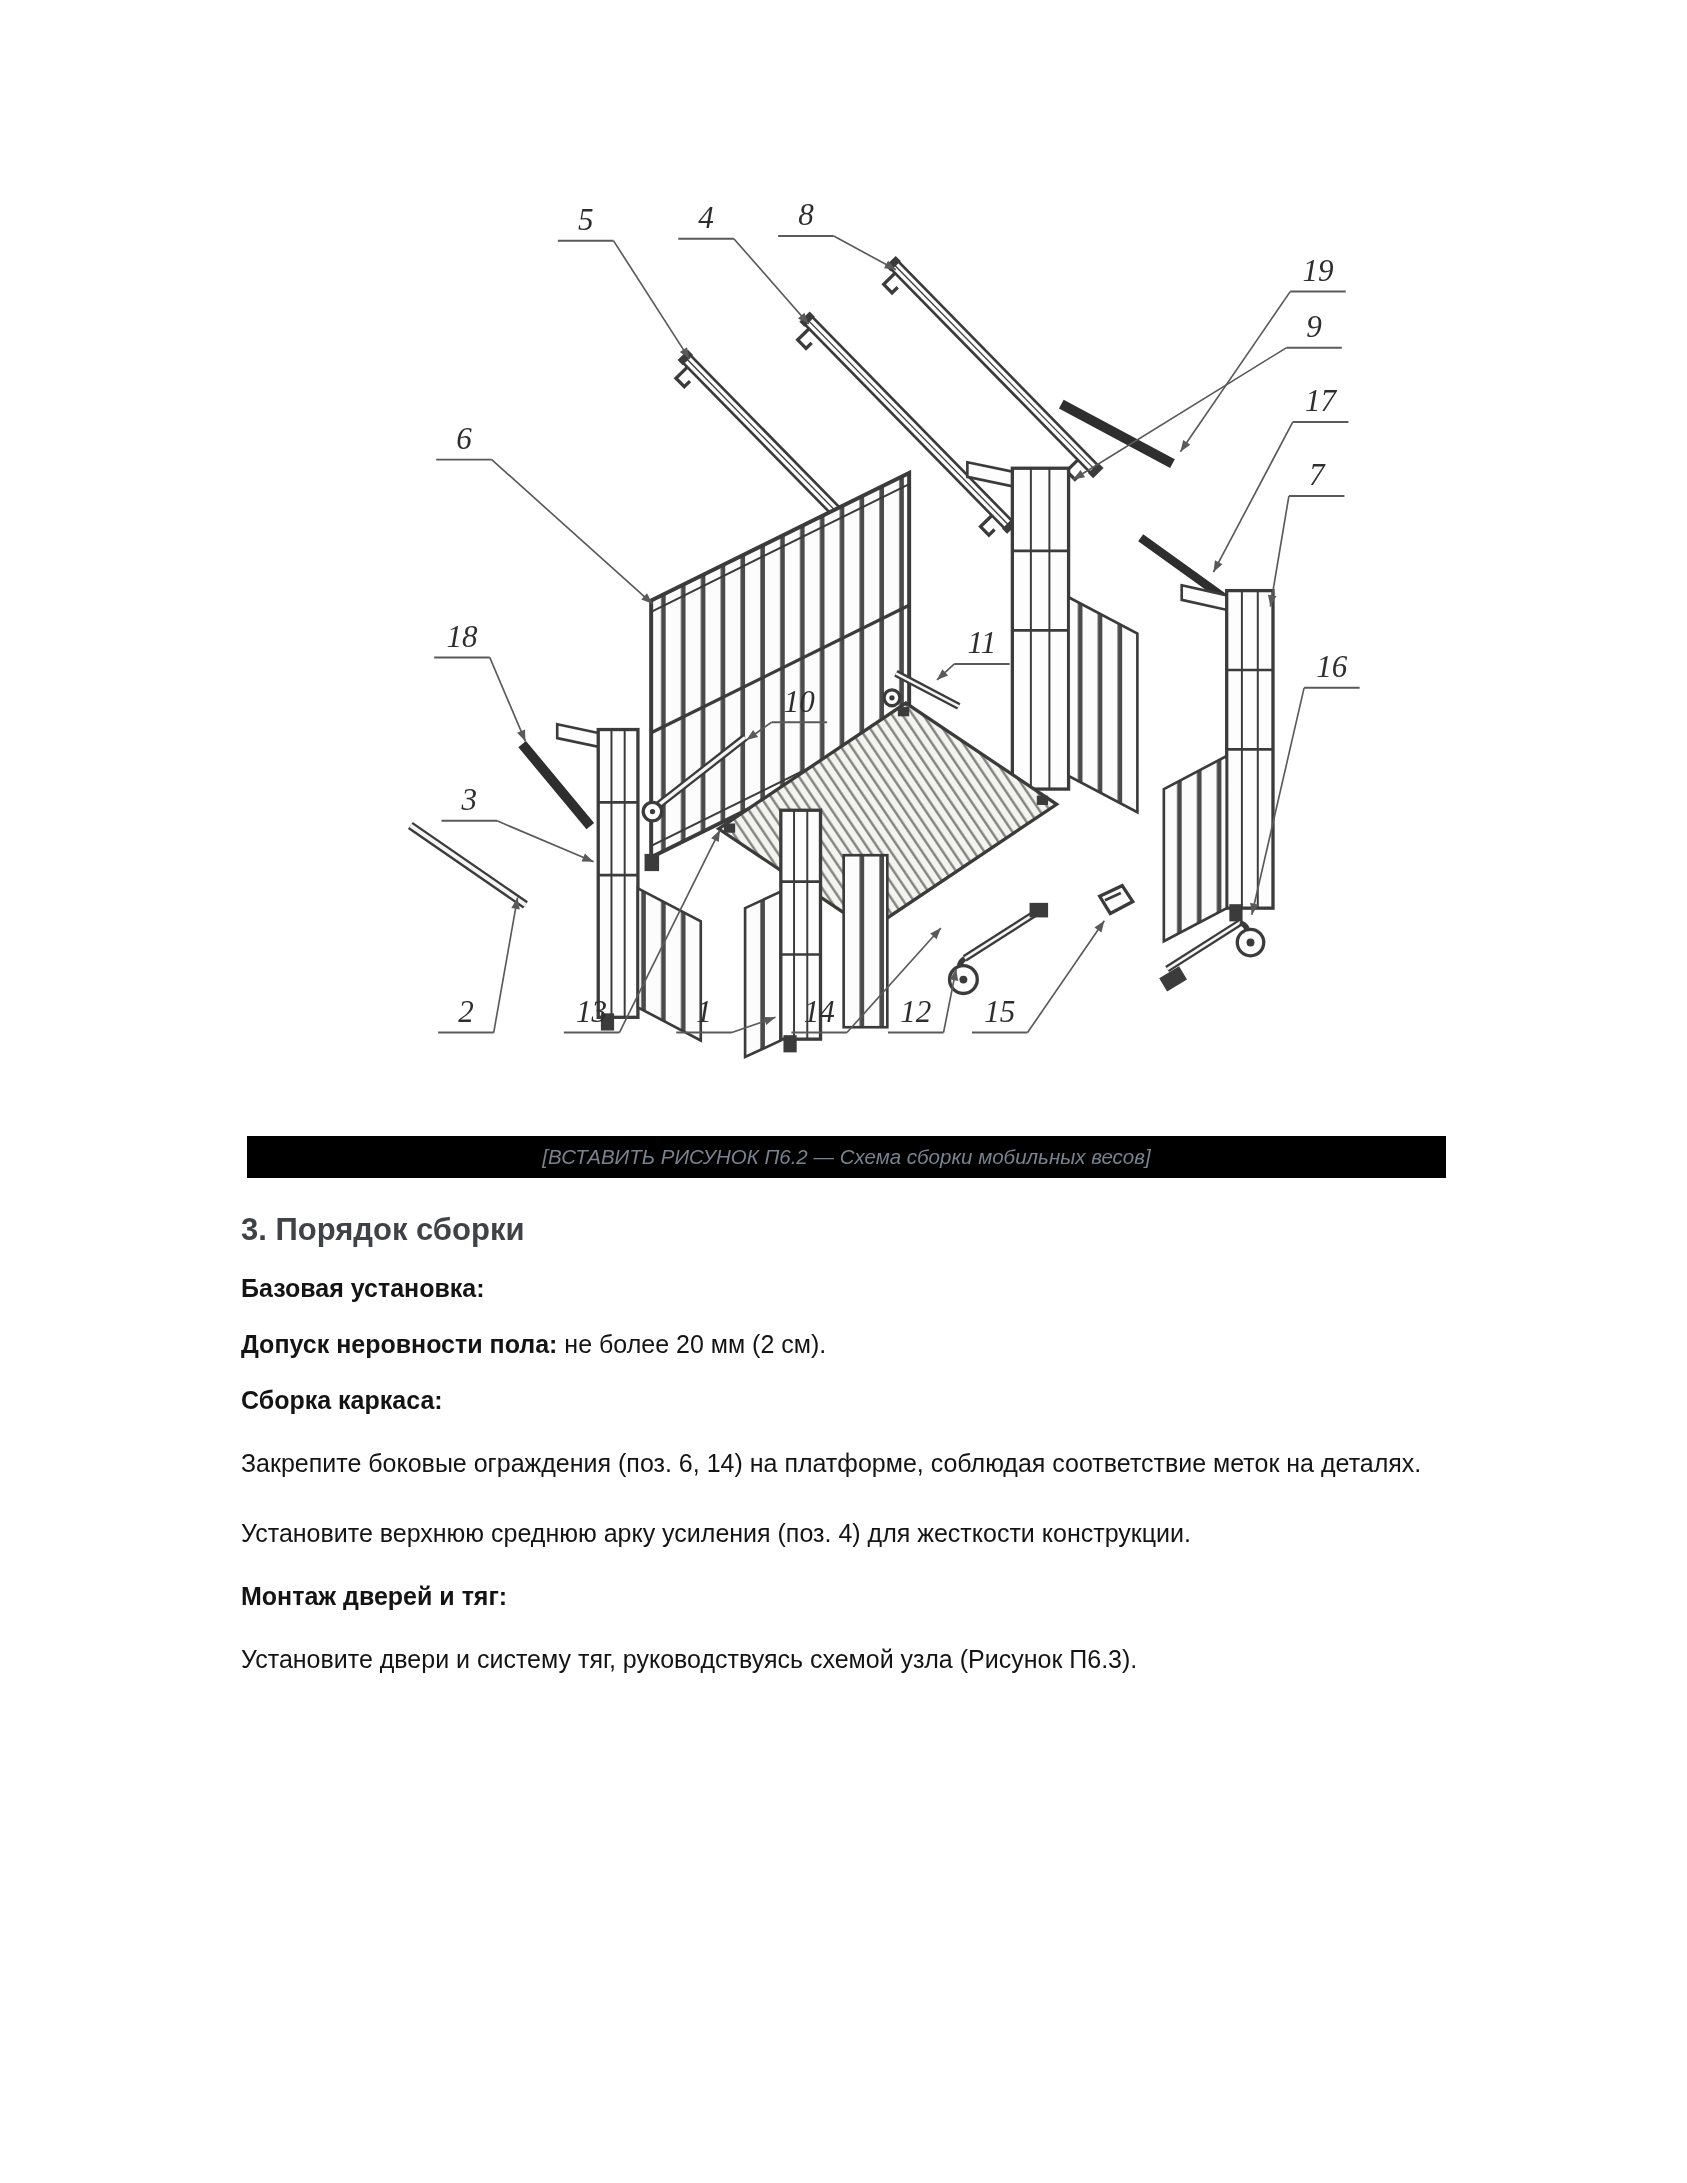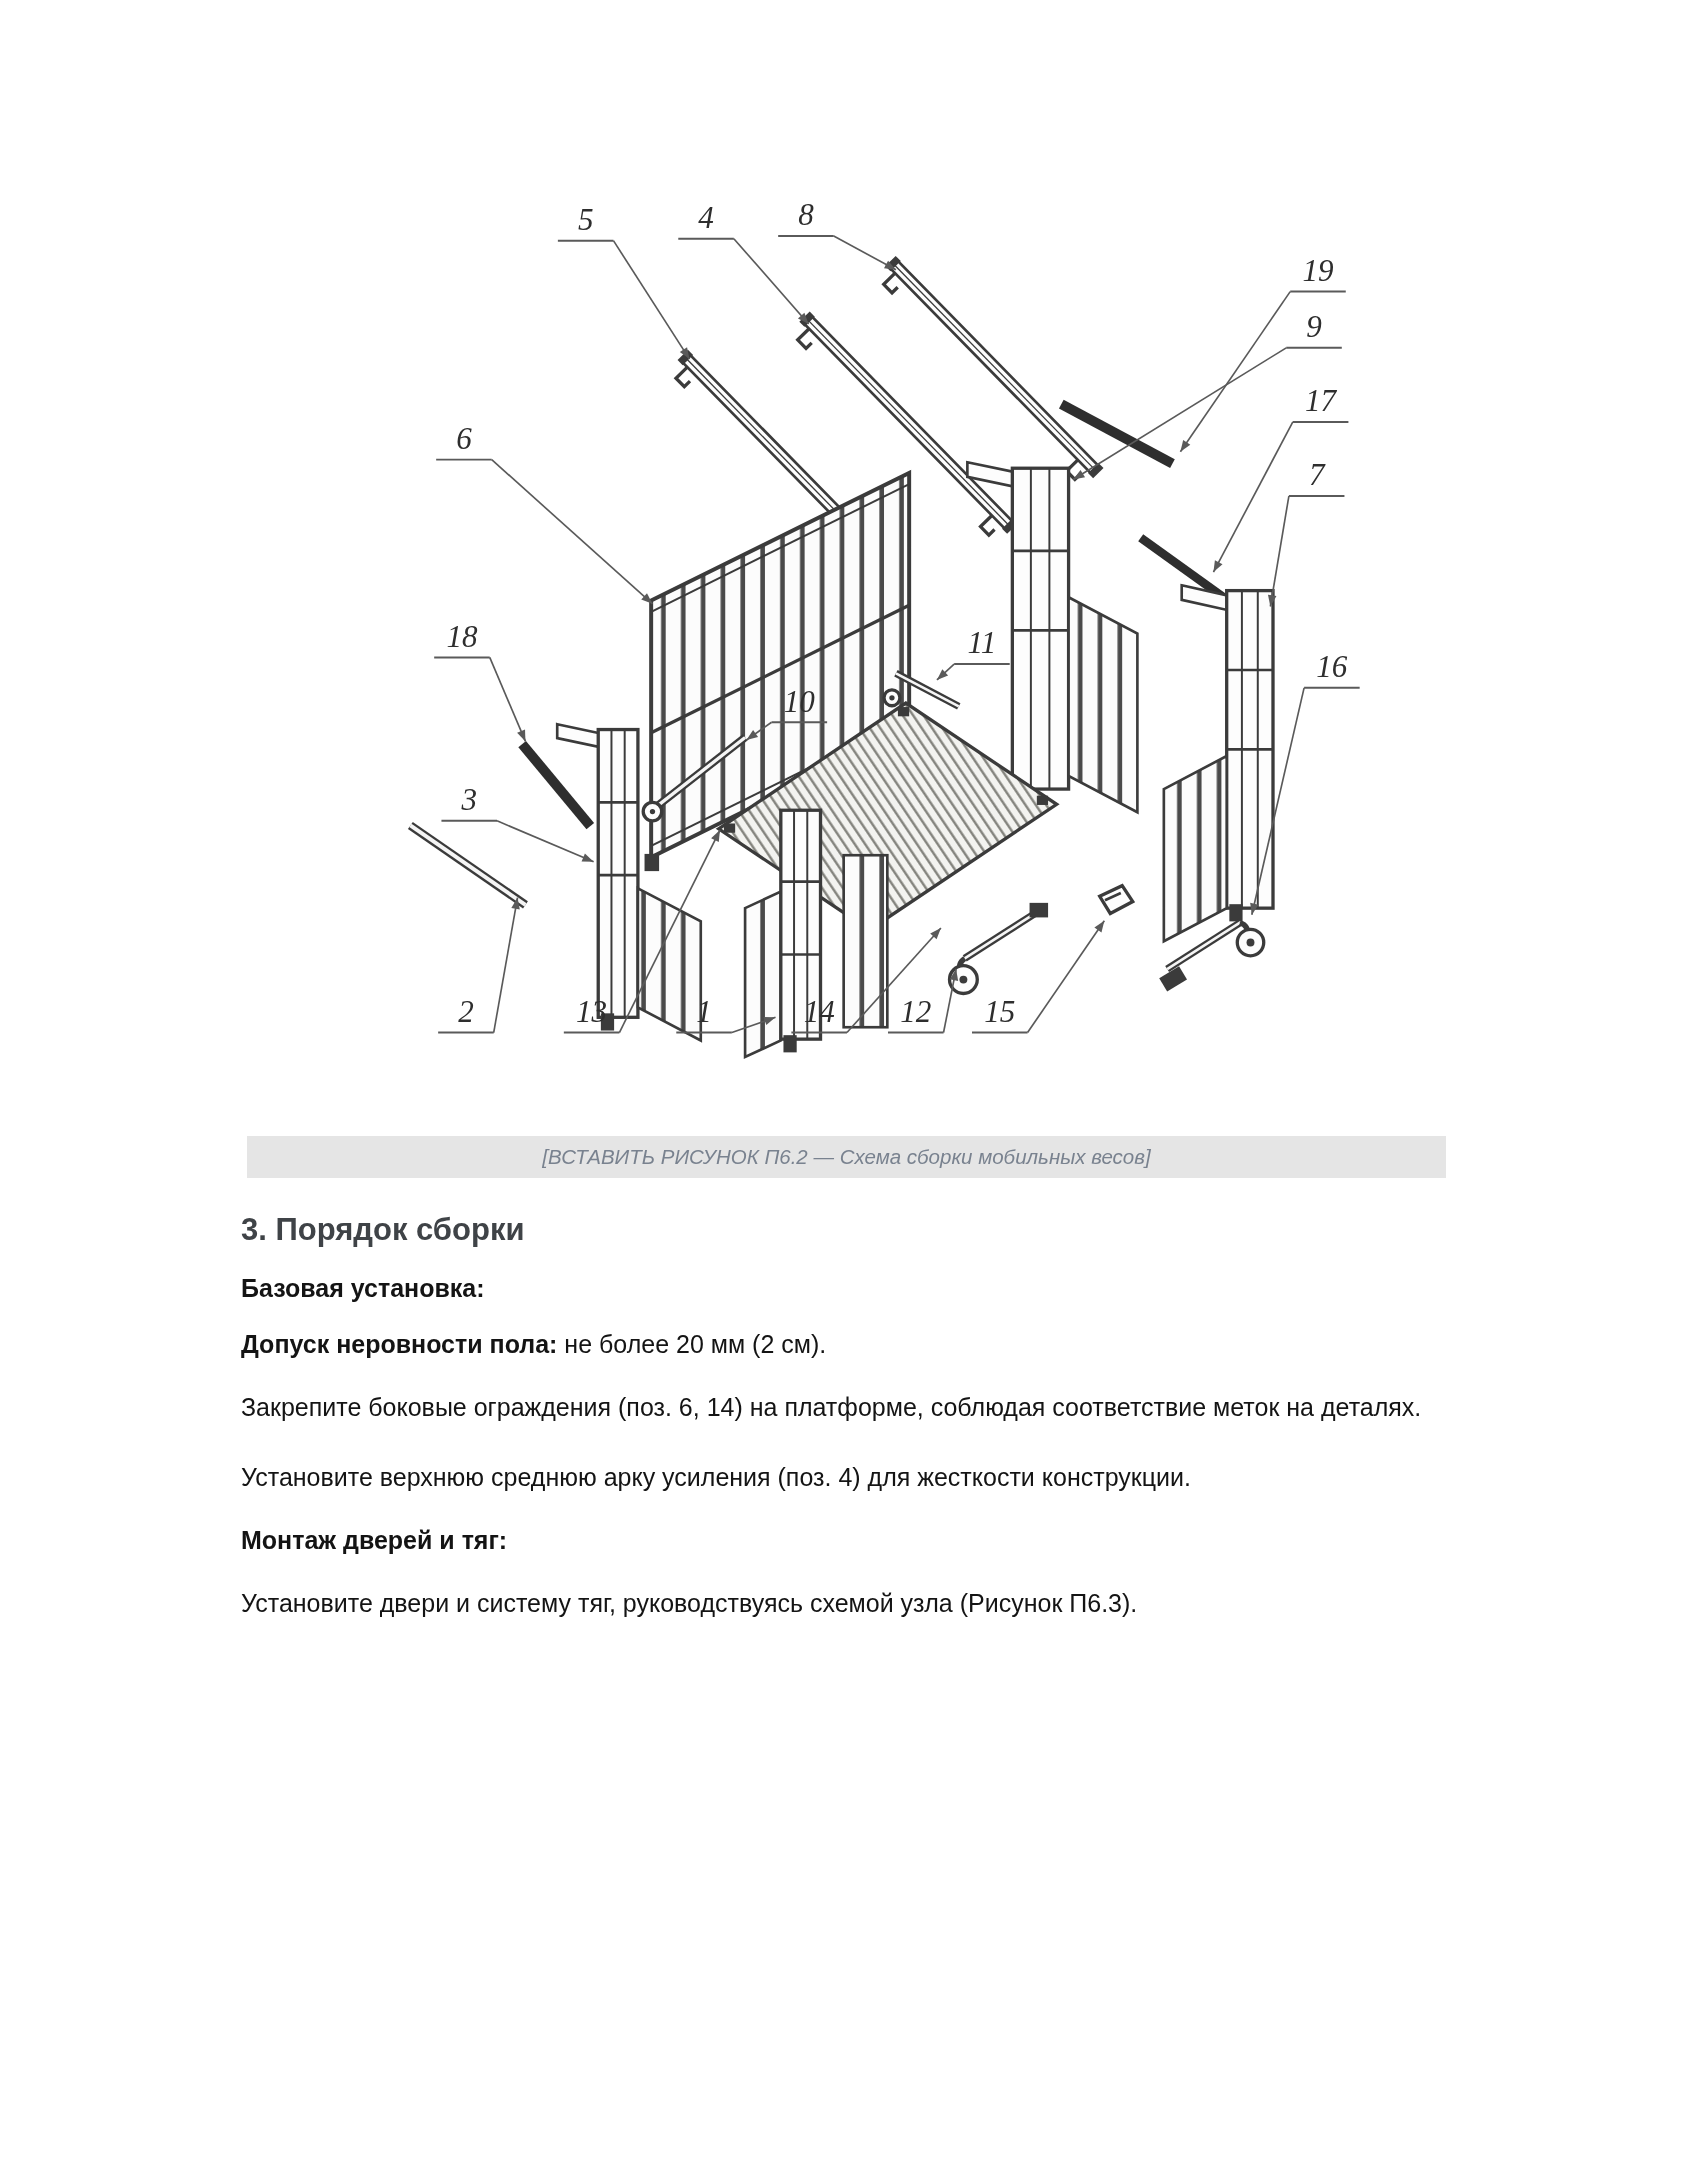--- a/index.html
+++ b/index.html
@@ -9,21 +9,21 @@
     background:#ffffff;
     font-family:"Liberation Sans", sans-serif;
     color:#141414;
     overflow:hidden;
   }
   .content{padding:0 241px;}
   .figure{margin-top:167px;}
   .figure svg{display:block;}
   .fig-caption{
     margin-top:49px;
-    background:#e5e5e5;
+    background:#000000;
     height:42px;
     display:flex;align-items:center;justify-content:center;
     font-style:italic;
     font-size:20.5px;
     color:#79828f;
     margin-left:6px;
   }
   .section-heading{
     margin:34px 0 0 0;
     font-size:31px;
@@ -316,20 +316,21 @@
           </g>
       </svg>
 
       <div class="fig-caption">[ВСТАВИТЬ РИСУНОК П6.2 — Схема сборки мобильных весов]</div>
     </div>
 
     <h2 class="section-heading">3. Порядок сборки</h2>
     <div class="blocks" id="blocks">
         <p class="lead"><b>Базовая установка:</b></p>
         <p class="lead"><b>Допуск неровности пола:</b><span> не более 20 мм (2 см).</span></p>
+        <p class="lead"><b>Сборка каркаса:</b></p>
         <p class="just">Закрепите боковые ограждения (поз. 6, 14) на платформе, соблюдая соответствие меток на деталях.</p>
         <p class="">Установите верхнюю среднюю арку усиления (поз. 4) для жесткости конструкции.</p>
         <p class="lead"><b>Монтаж дверей и тяг:</b></p>
         <p class="">Установите двери и систему тяг, руководствуясь схемой узла (Рисунок П6.3).</p>
       </div>
 
   </div>
 </div>
 
 

